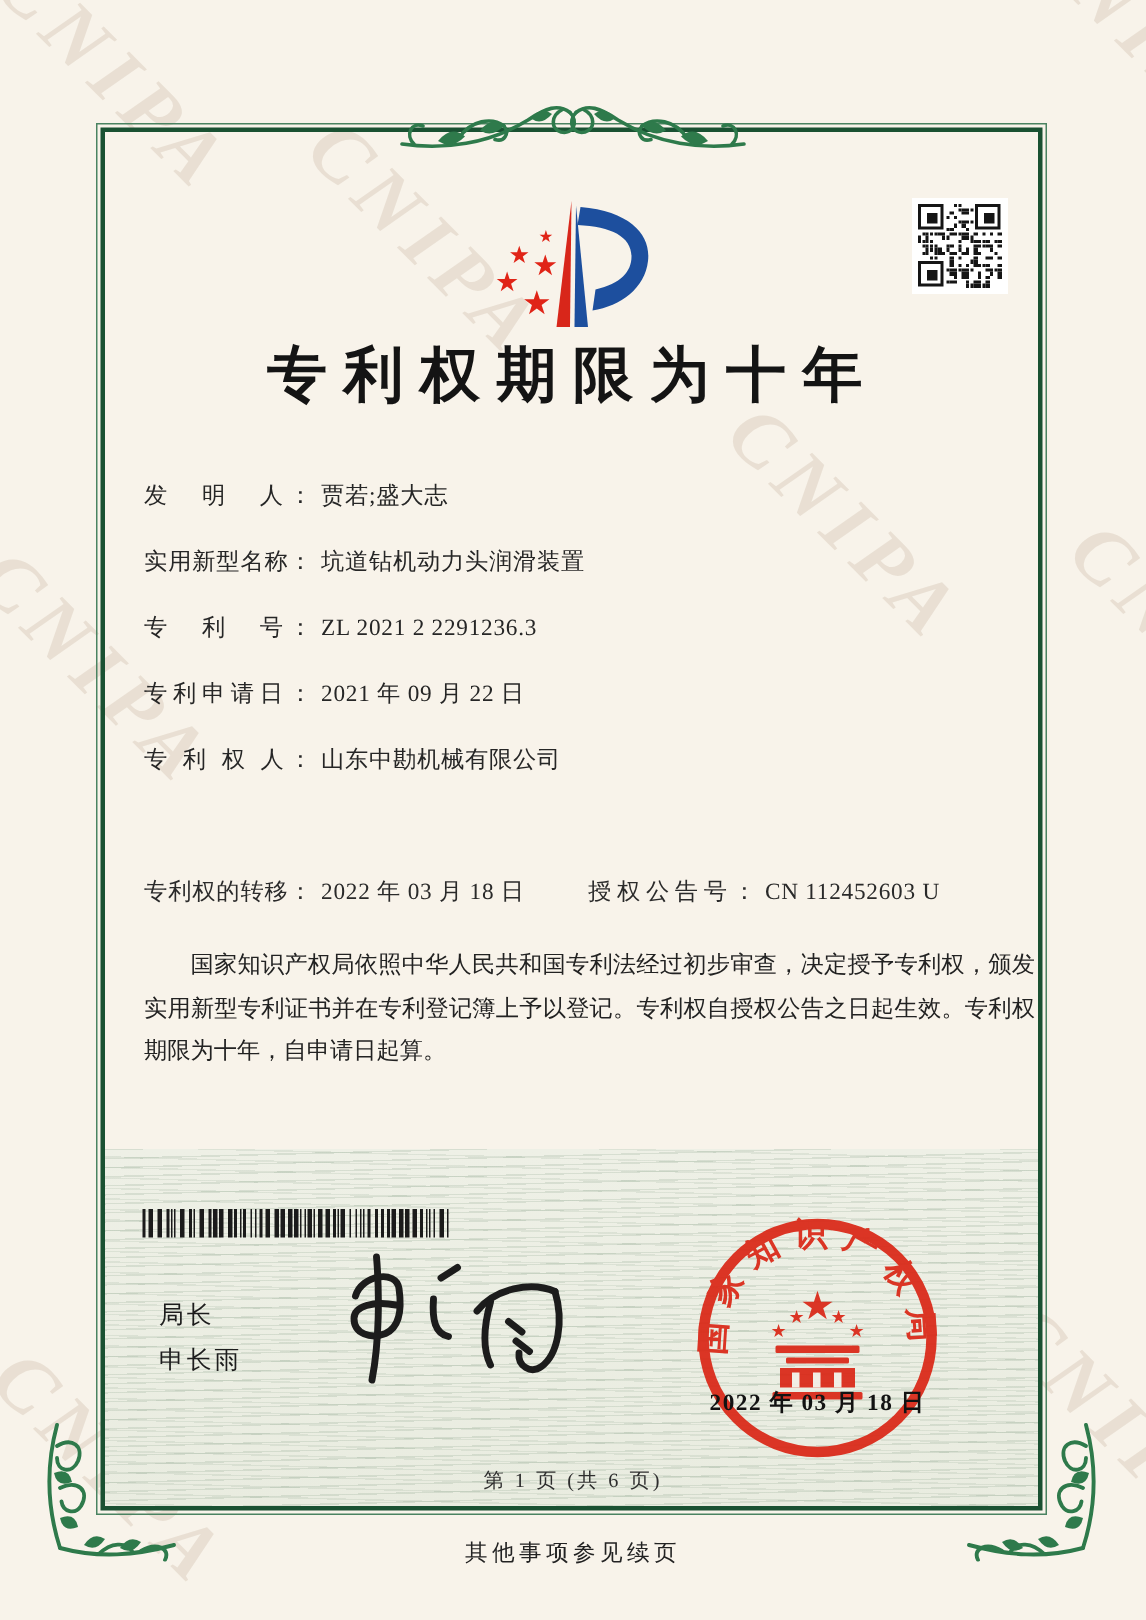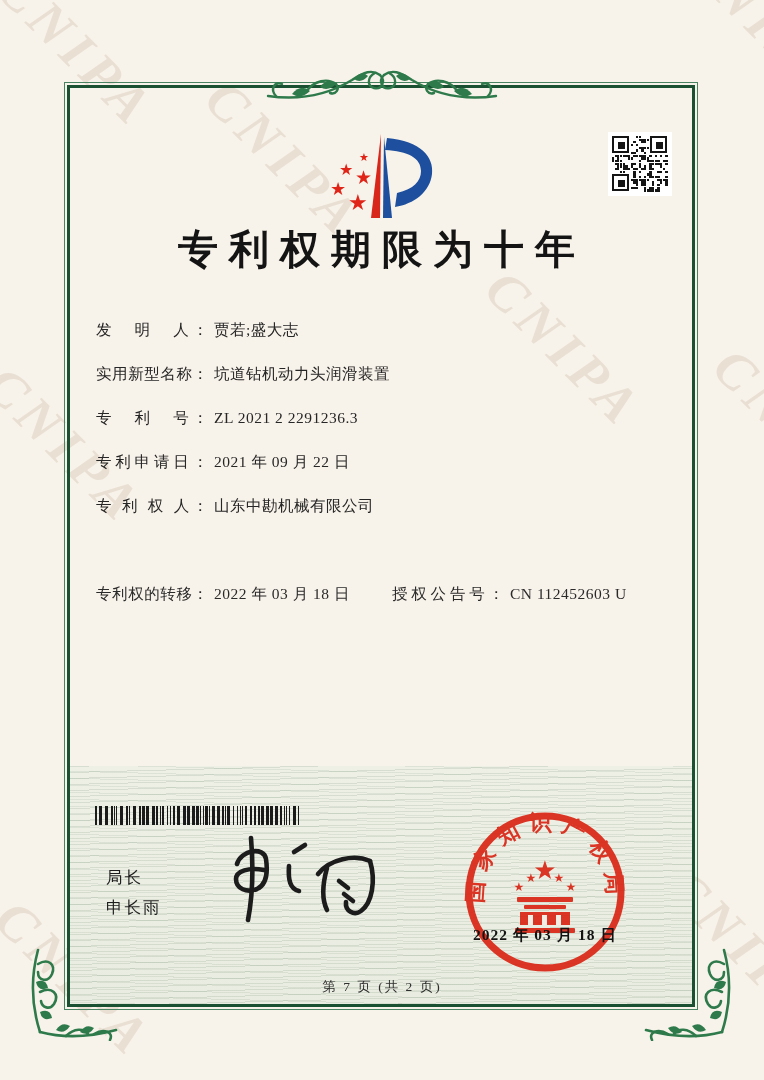--- a/index.html
+++ b/index.html
@@ -331,20 +331,21 @@
   <div id="grantrow">
     <div class="gcol1">
       <span class="flabel">专利权的转移：</span><span class="fvalue">2022 年 03 月 18 日</span>
     </div>
     <div class="gcol2">
       <span class="flabel">授权公告号：</span><span class="fvalue">CN 112452603 U</span>
     </div>
   </div>
 
   <div id="paras">
+    <p>国家知识产权局依照中华人民共和国专利法经过初步审查，决定授予专利权，颁发实用新型专利证书并在专利登记簿上予以登记。专利权自授权公告之日起生效。专利权期限为十年，自申请日起算。</p>
   </div>
 
   <div id="barcode">
       <i style="left:0px;width:2px"></i>
       <i style="left:4px;width:3px"></i>
       <i style="left:10px;width:3px"></i>
       <i style="left:16px;width:2px"></i>
       <i style="left:19px;width:1px"></i>
       <i style="left:21px;width:1px"></i>
       <i style="left:25px;width:3px"></i>
@@ -432,15 +433,16 @@
       <rect x="66" y="100" width="42" height="4" rx="1"></rect>
       <rect x="62" y="107" width="50" height="13"></rect>
       <rect x="70" y="110" width="5" height="10" fill="#f3efe6"></rect>
       <rect x="84" y="110" width="5" height="10" fill="#f3efe6"></rect>
       <rect x="98" y="110" width="5" height="10" fill="#f3efe6"></rect>
       <rect x="57" y="123" width="60" height="5" rx="1"></rect>
     </g>
   </svg>
   <div id="sealdate">2022 年 03 月 18 日</div>
 
-  <div id="pageinfo">第 7 页 (共 2 页)</div>
+  <div id="pageinfo">第 1 页 (共 6 页)</div>
+  <div id="contnote">其他事项参见续页</div>
 
 </div>
 
 </body></html>

